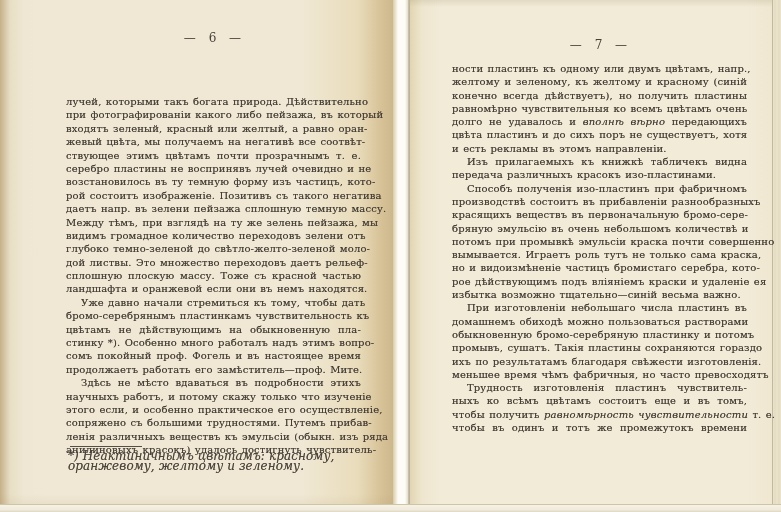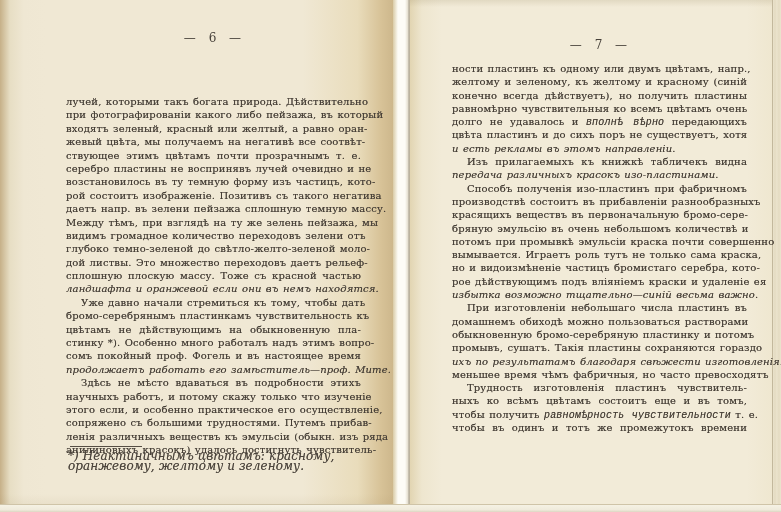--- a/index.html
+++ b/index.html
@@ -65,23 +65,23 @@
     font-size:10px; text-shadow:0 0 .35px rgba(67,60,52,.65);
     letter-spacing:.15px; word-spacing:1px;
   }
   .textcol.p6{ left:66px; top:60px;margin-top:35px; }
   .textcol.p7{ left:452px; top:62px; }
   .textcol .line{
     height:13.4px; line-height:13.4px; white-space:nowrap;
     text-align:justify; text-align-last:justify;
   }
   .textcol.p7 .line{ height:13.3px; line-height:13.3px; }
-  .textcol .line.pend{ text-align-last:left;font-style:italic; }
+  .textcol .line.pend{ text-align-last:left; }
   .textcol .line.indent{ text-indent:15px; }
-  .textcol .line i{ font-style:italic; letter-spacing:.2px;font-family:Liberation Mono, monospace; }
+  .textcol .line i{ font-style:italic; letter-spacing:.2px; }
   .footnote-rule{
     position:absolute; left:70px; top:446px; width:72px; height:0;
     border-top:1px solid #564e44;
   }
   .footnote{
     position:absolute; left:68px; top:451px; width:290px;
     color:#4b443c; font-size:12px; line-height:10px;
     letter-spacing:.1px; text-shadow:0 0 .3px rgba(75,68,60,.6);font-style:italic;
   }
 </style>

